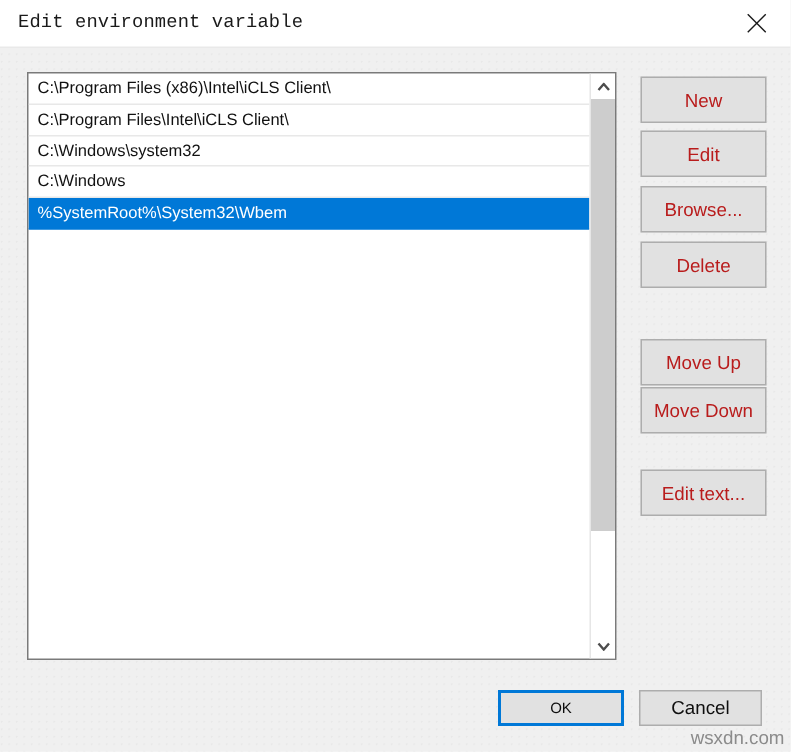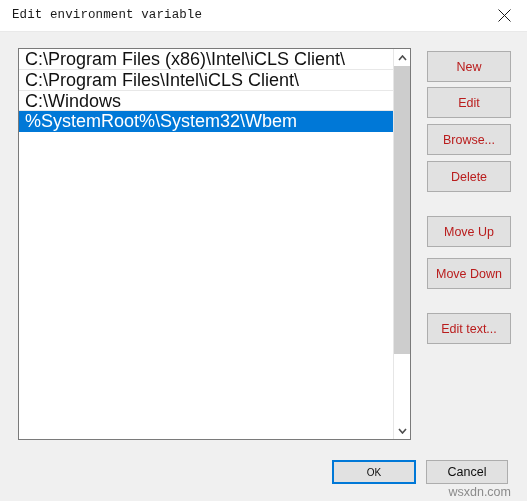--- a/index.html
+++ b/index.html
@@ -75,21 +75,21 @@
     left: 0;
     top: 0;
     right: 17px;
     bottom: 0;
   }
   .list-row {
     height: 20.8px;
     line-height: 20.8px;
     border-bottom: 1px solid #e8e8e8;
     padding-left: 6px;
-    font-size: 18px;
+    font-size: 11px;
     color: #111111;
     white-space: nowrap;
     overflow: hidden;
     box-sizing: border-box;
     cursor: default;
   }
   .list-row.selected {
     background: #0078d7;
     color: #ffffff;
     border-bottom-color: #0078d7;
@@ -149,21 +149,21 @@
     justify-content: center;
     cursor: default;
     padding: 0;
     white-space: nowrap;
     text-align: right;
   }
   #btn-new        { top: 51px; }
   #btn-edit       { top: 87px; }
   #btn-browse     { top: 124px; }
   #btn-delete     { top: 161px; }
-  #btn-move-up    { top: 216px; }
+  #btn-move-up    { top: 226px; }
   #btn-move-down  { top: 258px; }
   #btn-edit-text  { top: 313px; }
 
   
   #btn-ok {
     position: absolute;
     left: 332px;
     top: 460px;
     width: 84px;
     height: 24px;
@@ -194,21 +194,21 @@
     display: flex;
     align-items: center;
     justify-content: center;
     cursor: default;
     padding: 0;
   }
 
   
   #watermark {
     position: absolute;
-    right: 16px;
+    right: 4px;
     bottom: 2px;
     font-size: 12.5px;
     color: #8b8b8b;
     white-space: nowrap;
   }
 </style>
 </head>
 <body>
 
 <div id="dialog">
@@ -223,20 +223,21 @@
         </svg>
       </span>
     </div>
   </div>
 
   <div id="listbox">
 
     <div id="list-rows">
       <div class="list-row">C:\Program Files (x86)\Intel\iCLS Client\</div>
       <div class="list-row">C:\Program Files\Intel\iCLS Client\</div>
+      <div class="list-row">C:\Windows\system32</div>
       <div class="list-row">C:\Windows</div>
       <div class="list-row selected">%SystemRoot%\System32\Wbem</div>
 
       <div class="list-row blank"></div>
       <div class="list-row blank"></div>
       <div class="list-row blank"></div>
       <div class="list-row blank"></div>
       <div class="list-row blank"></div>
       <div class="list-row blank"></div>
       <div class="list-row blank"></div>

